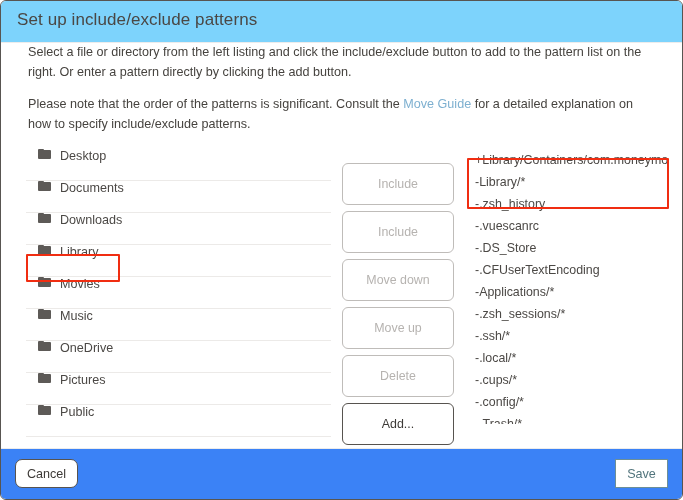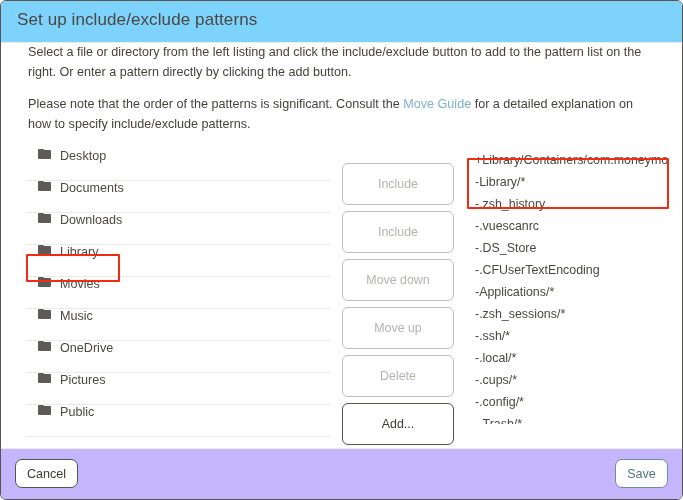--- a/index.html
+++ b/index.html
@@ -184,21 +184,21 @@
   #hl-patterns{ left: 466px; top: 157px; width: 202px; height: 51px; }
 
   
   .dlg-footer {
     position: absolute;
     left: 0;
     bottom: 0;
     width: 100%;
     height: 50px;
     border-top: 1px solid #ececec;
-    background: #c4b5fd;
+    background: #3b82f6;
   }
   .cancel-btn {
     position: absolute;
     left: 14px;
     top: 10px;
     width: 63px;
     height: 29px;
     box-sizing: border-box;
     background: #ffffff;
     border: 1.6px solid #57534f;
@@ -211,21 +211,21 @@
   }
   .save-btn {
     position: absolute;
     right: 14px;
     top: 10px;
     width: 53px;
     height: 29px;
     box-sizing: border-box;
     background: #ffffff;
     border: 1.4px solid #6d8f96;
-    border-radius: 7px;
+    border-radius: 0;
     font-family: "Liberation Sans", sans-serif;
     font-size: 12.6px;
     color: #52757d;
     cursor: pointer;
     padding: 0;
   }
 </style>
 </head>
 <body>
 

